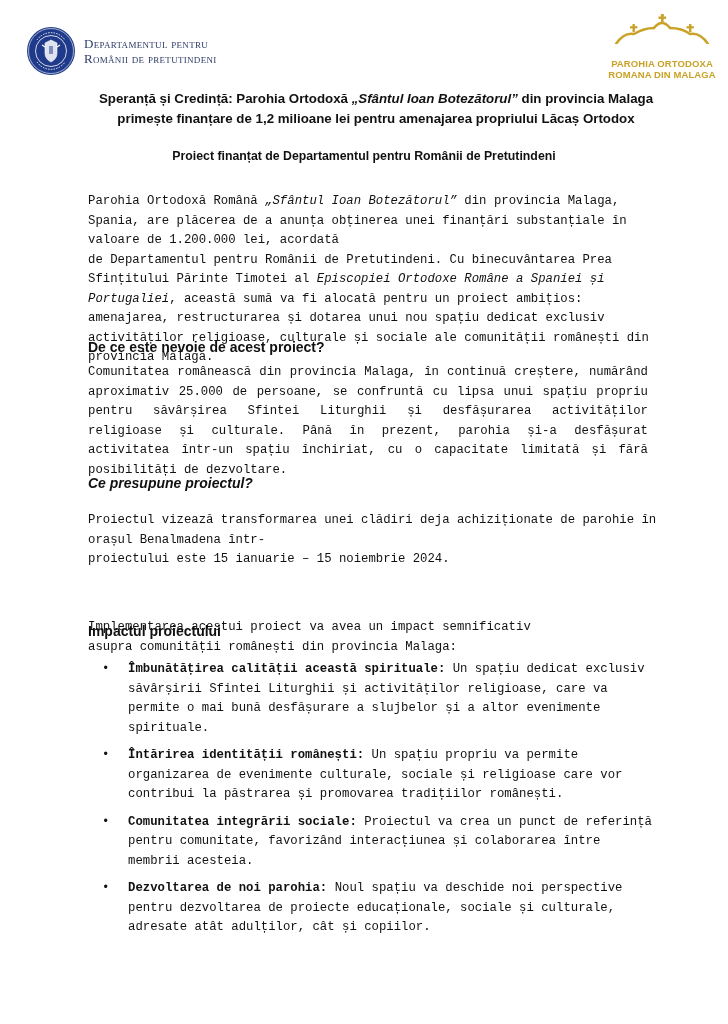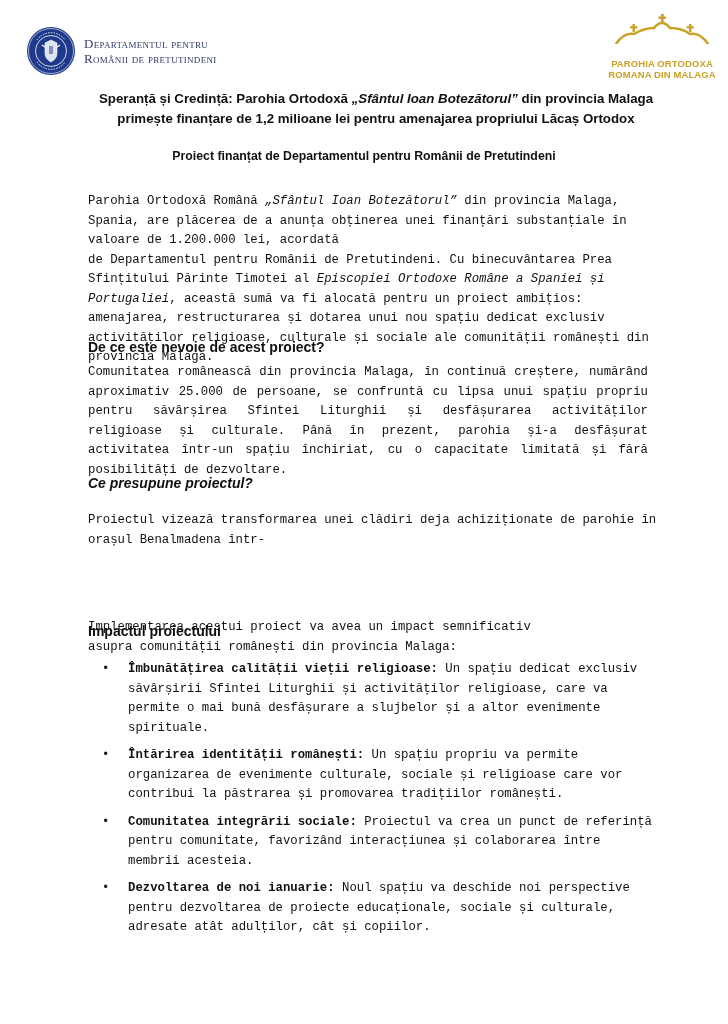--- a/index.html
+++ b/index.html
@@ -92,37 +92,38 @@
   <span>Parohia Ortodoxă Română </span><i>„Sfântul Ioan Botezătorul”</i><span> din provincia Malaga, Spania, are plăcerea de a anunța obținerea unei finanțări substanțiale în valoare de 1.200.000 lei, acordată</span><br>
   <span>de Departamentul pentru Românii de Pretutindeni. Cu binecuvântarea Prea Sfințitului Părinte Timotei al </span><i>Episcopiei Ortodoxe Române a Spaniei și Portugaliei</i><span>, această sumă va fi alocată pentru un proiect ambițios: amenajarea, restructurarea și dotarea unui nou spațiu dedicat exclusiv activităților religioase, culturale și sociale ale comunității românești din provincia Malaga.</span>
 </div>
 
 <div class="block heading" style="top:339px;">De ce este nevoie de acest proiect?</div>
 <div class="block body-text justify" style="top:363px;">Comunitatea românească din provincia Malaga, în continuă creștere, numărând aproximativ 25.000 de persoane, se confruntă cu lipsa unui spațiu propriu pentru săvârșirea Sfintei Liturghii și desfășurarea activităților religioase și culturale. Până în prezent, parohia și-a desfășurat activitatea într-un spațiu închiriat, cu o capacitate limitată și fără posibilități de dezvoltare.</div>
 
 <div class="block heading" style="top:475px;font-style:italic;">Ce presupune proiectul?</div>
 <div class="block body-text" style="top:484px; width:570px;margin-top:27px;">
   <div>Proiectul vizează transformarea unei clădiri deja achiziționate de parohie în orașul Benalmadena într-</div>
+  <div>proiectului  este 15 ianuarie – 15 noiembrie 2024.</div>
 </div>
 
 <div class="block heading" style="top:623px;">Impactul proiectului</div>
 <div class="block body-text" style="top:618px; width:470px;">Implementarea acestui proiect va avea un impact semnificativ asupra comunității românești din provincia Malaga:</div>
 
 <div class="block body-text" style="top:660px; left:98px; width:560px;">
   <ul class="impact">
     <li>
       <span class="bullet">•</span>
-      <span class="b">Îmbunătățirea calității vieții religioase:</span><span> Un spațiu dedicat exclusiv săvârșirii Sfintei Liturghii și activităților religioase, care va permite o mai bună desfășurare a slujbelor și a altor evenimente spirituale.</span>
+      <span class="b">Îmbunătățirea calității această spirituale:</span><span> Un spațiu dedicat exclusiv săvârșirii Sfintei Liturghii și activităților religioase, care va permite o mai bună desfășurare a slujbelor și a altor evenimente spirituale.</span>
     </li>
     <li>
       <span class="bullet">•</span>
       <span class="b">Întărirea identității românești:</span><span> Un spațiu propriu va permite organizarea de evenimente culturale, sociale și religioase care vor contribui la păstrarea și promovarea tradițiilor românești.</span>
     </li>
     <li>
       <span class="bullet">•</span>
       <span class="b">Comunitatea integrării sociale:</span><span> Proiectul va crea un punct de referință pentru comunitate, favorizând interacțiunea și colaborarea între membrii acesteia.</span>
     </li>
     <li>
       <span class="bullet">•</span>
-      <span class="b">Dezvoltarea de noi ianuarie:</span><span> Noul spațiu va deschide noi perspective pentru dezvoltarea de proiecte educaționale, sociale și culturale, adresate atât adulților, cât și copiilor.</span>
+      <span class="b">Dezvoltarea de noi parohia:</span><span> Noul spațiu va deschide noi perspective pentru dezvoltarea de proiecte educaționale, sociale și culturale, adresate atât adulților, cât și copiilor.</span>
     </li>
   </ul>
 </div>
 
 </body></html>

